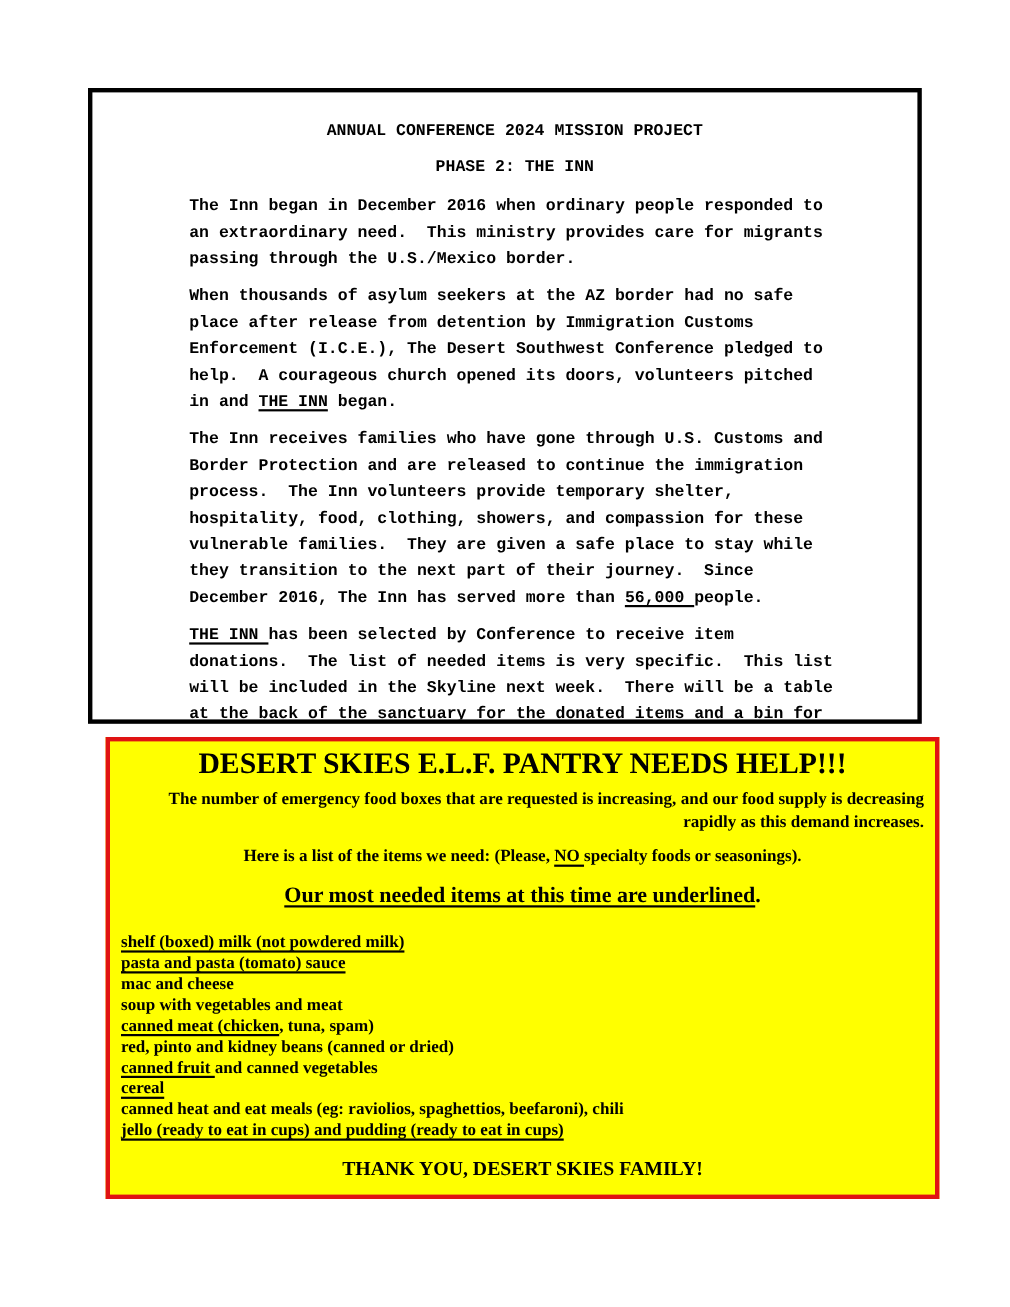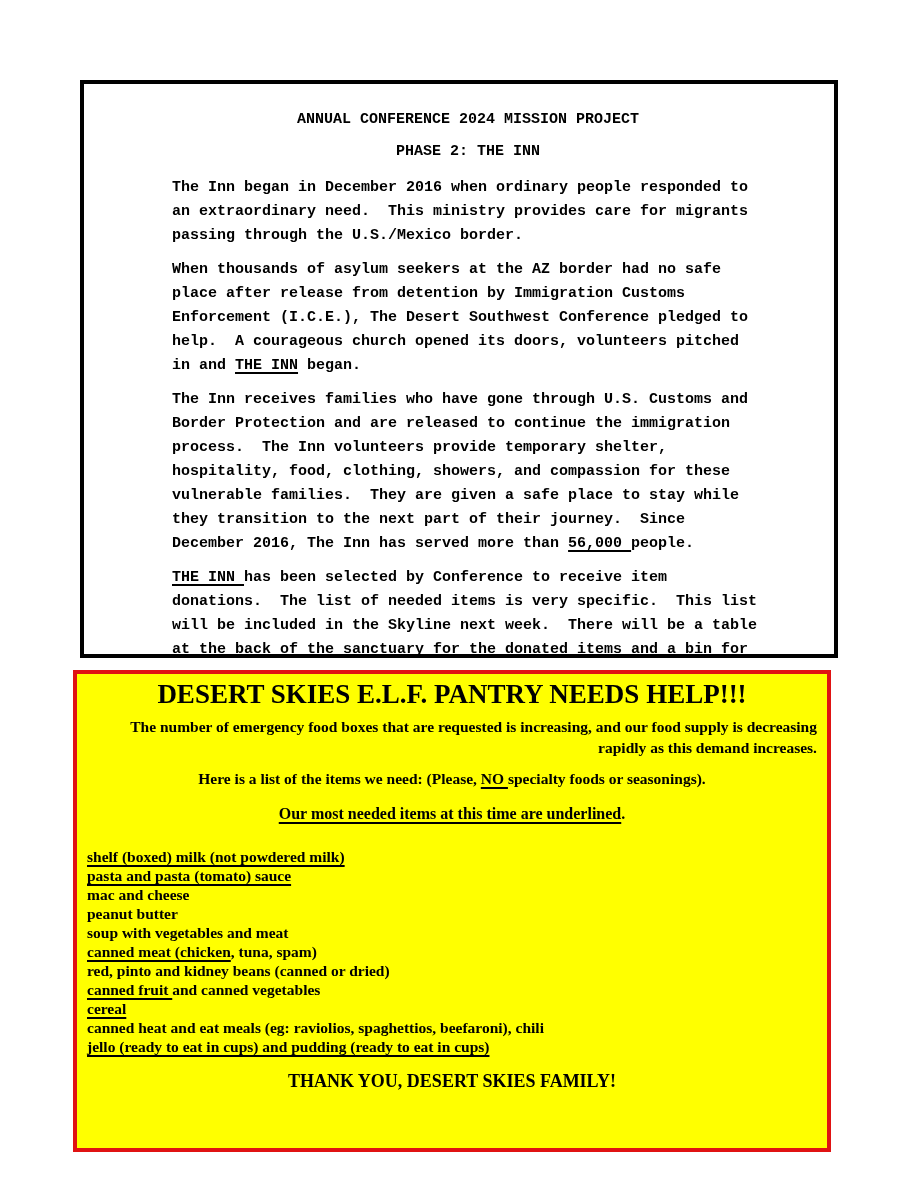--- a/index.html
+++ b/index.html
@@ -32,22 +32,22 @@
   .inn-box .heading{
     text-align:center;
     margin:0 0 8px 0;
   }
   .inn-box .heading2{
     text-align:center;
     margin:0 0 12px 0;
   }
   
   .pantry-box{
-    position:absolute;left:73px;top:670px;
-    width:758px;height:482px;
+    position:absolute;left:96px;top:670px;
+    width:758px;height:420px;
     box-sizing:border-box;
     border:4px solid #e01313;
     background:#ffff00;
     padding:2px 10px;
     overflow:hidden;
     font-family:"Liberation Serif",serif;
     font-weight:bold;
   }
   .pantry-title{
     text-align:center;
@@ -64,21 +64,21 @@
   }
   .pantry-center{
     text-align:center;
     font-size:15.5px;
     line-height:21px;
     margin:4px 0 12px 0;
     white-space:pre-wrap;
   }
   .pantry-subtitle{
     text-align:center;
-    font-size:16px;
+    font-size:20px;
     line-height:26px;
     margin:0 0 20px 0;
   }
   .pantry-items p{
     font-size:15.5px;
     line-height:19px;
     margin:0;
     white-space:pre-wrap;
   }
   .pantry-thanks{
@@ -112,21 +112,20 @@
   <p class="pantry-title">DESERT SKIES E.L.F. PANTRY NEEDS HELP!!!</p>
   <div>
       <p class="pantry-para"><span>The number of emergency food boxes that are requested is increasing, and our food supply is decreasing rapidly as this demand increases.</span></p>
     </div>
   <p class="pantry-center"><span>Here is a list of the items we need: (Please, </span><span class="u">NO </span><span>specialty foods or seasonings).</span></p>
   <p class="pantry-subtitle"><span class="u">Our most needed items at this time are underlined</span><span>.</span></p>
   <div class="pantry-items">
       <p><span class="u">shelf (boxed) milk (not powdered milk)</span></p>
       <p><span class="u">pasta and pasta (tomato) sauce</span></p>
       <p><span>mac and cheese</span></p>
-      <p><span>peanut butter</span></p>
       <p><span>soup with vegetables and meat</span></p>
       <p><span class="u">canned meat (chicken</span><span>, tuna, spam)</span></p>
       <p><span>red, pinto and kidney beans (canned or dried)</span></p>
       <p><span class="u">canned fruit </span><span>and canned vegetables</span></p>
       <p><span class="u">cereal</span></p>
       <p><span>canned heat and eat meals (eg: raviolios, spaghettios, beefaroni), chili</span></p>
       <p><span class="u">jello (ready to eat in cups) and pudding (ready to eat in cups)</span></p>
     </div>
   <p class="pantry-thanks">THANK YOU, DESERT SKIES FAMILY!</p>
 </div>

